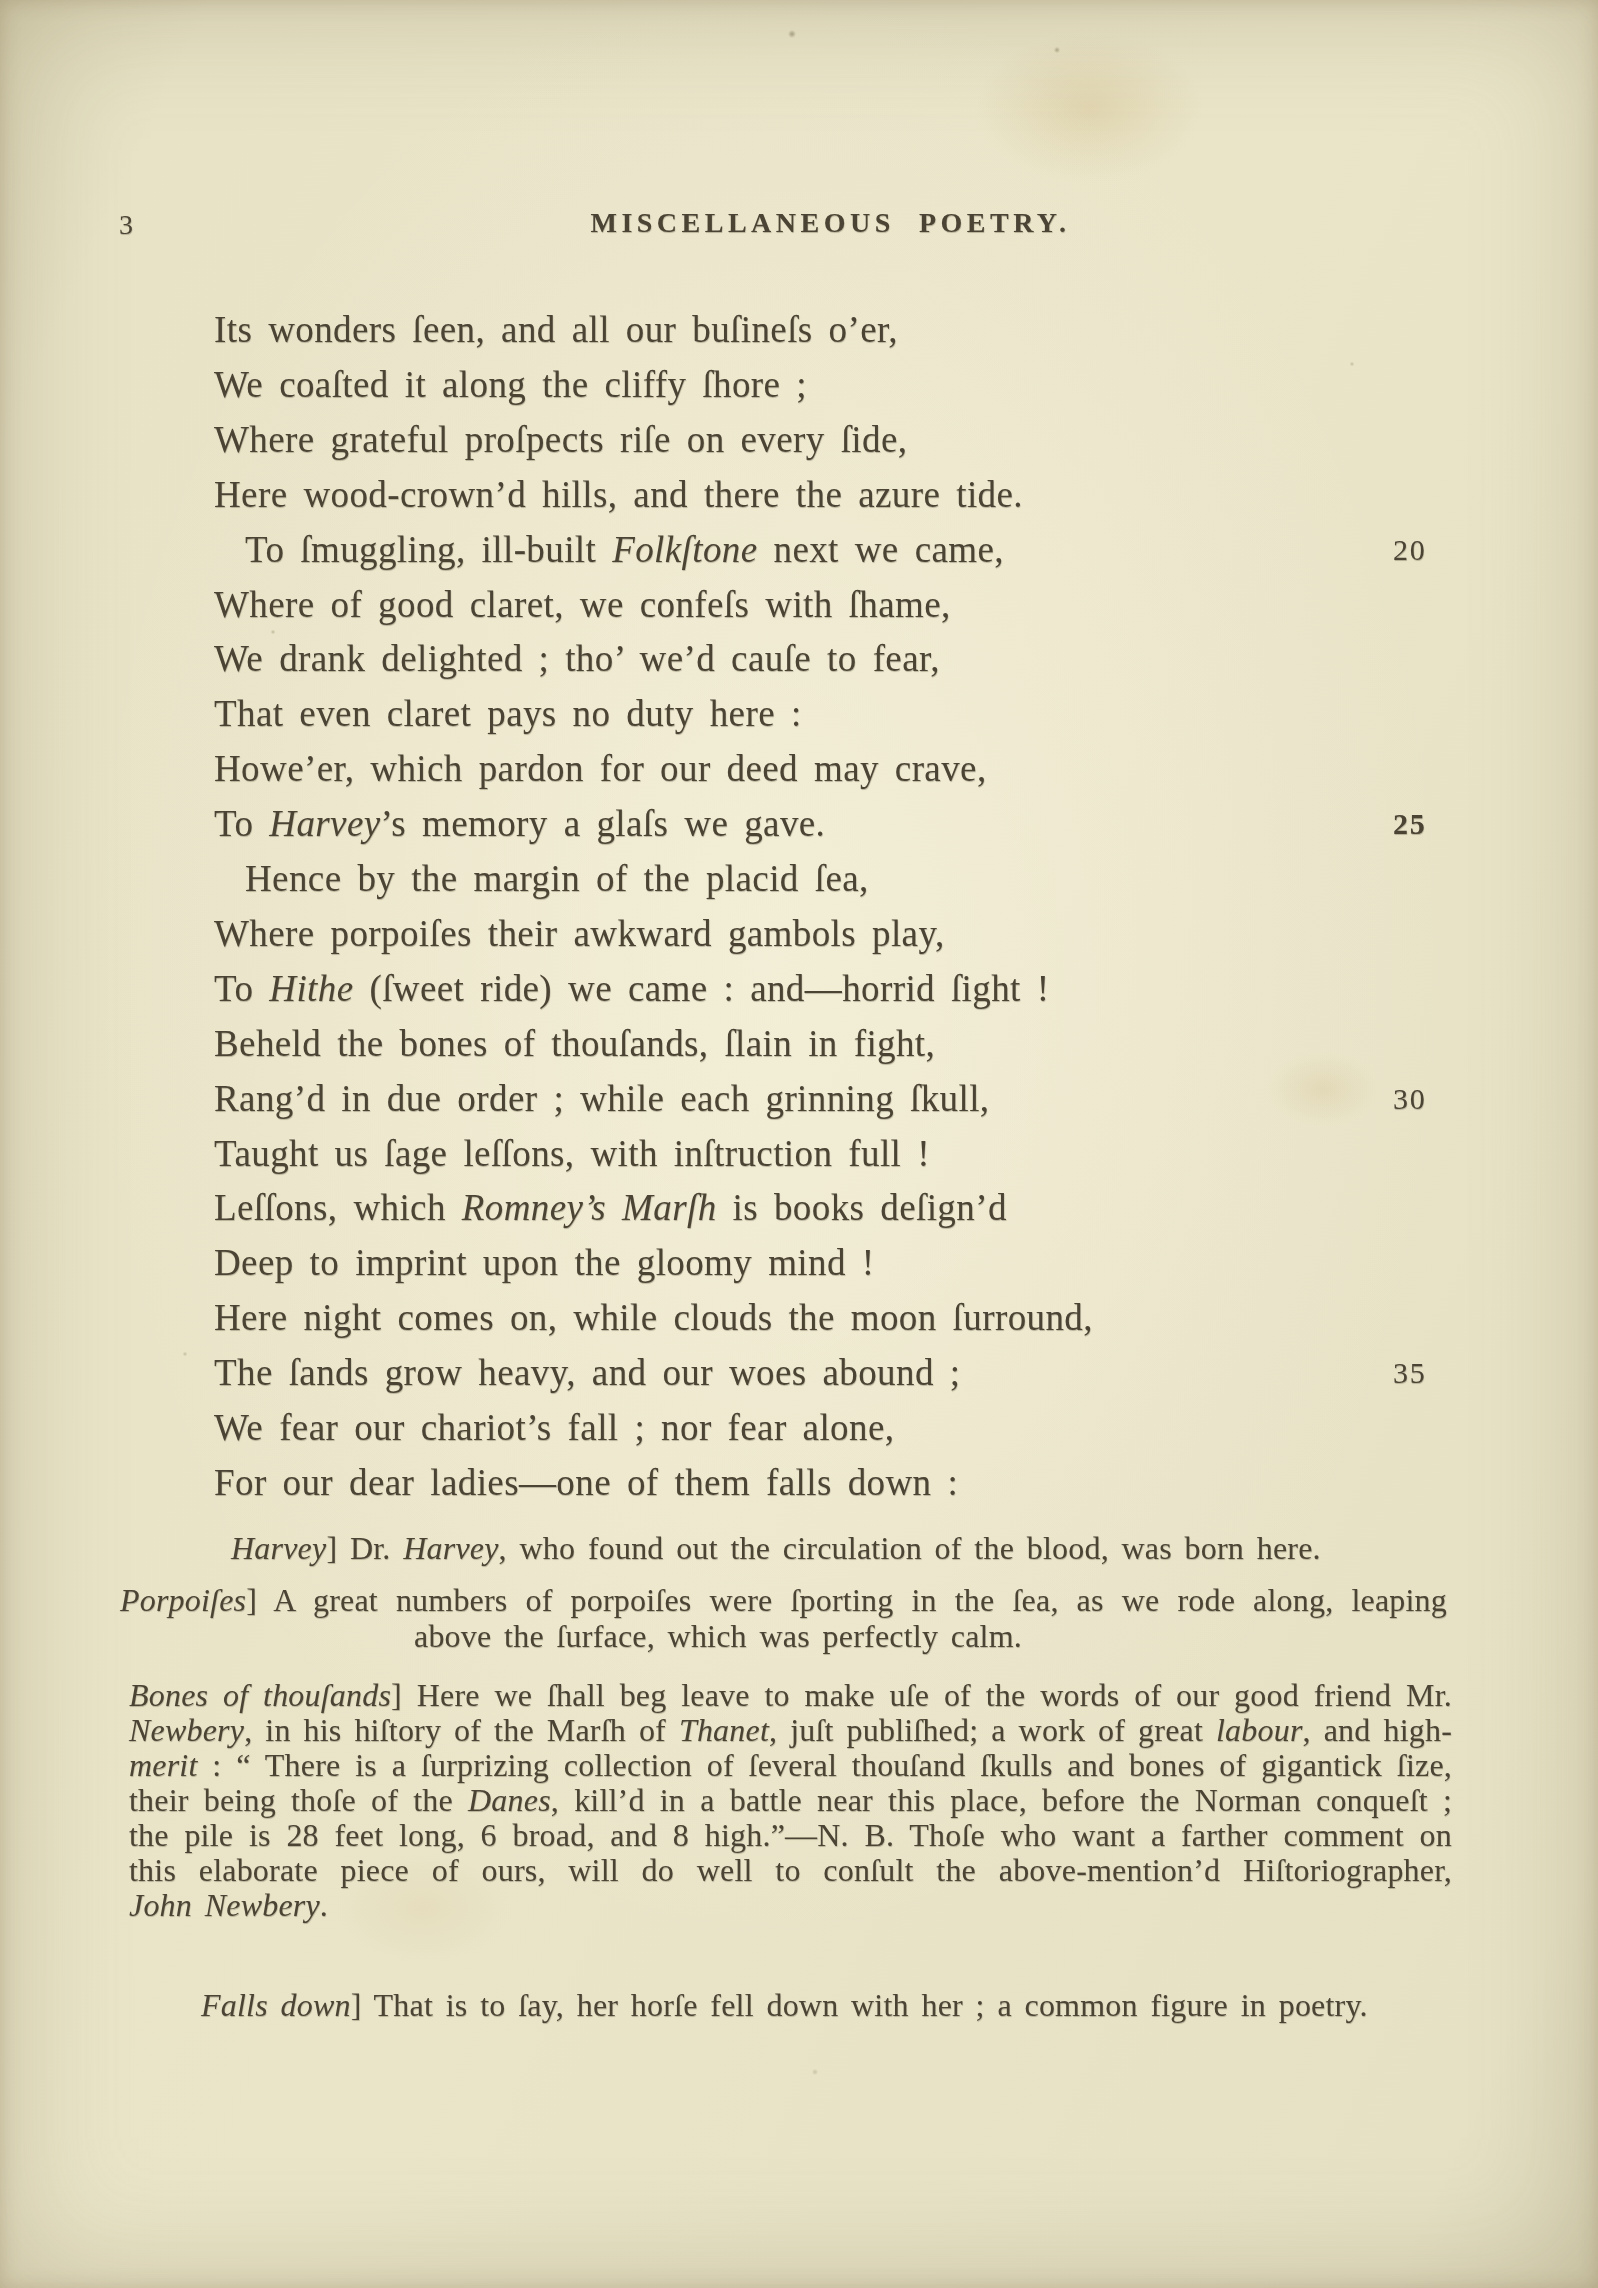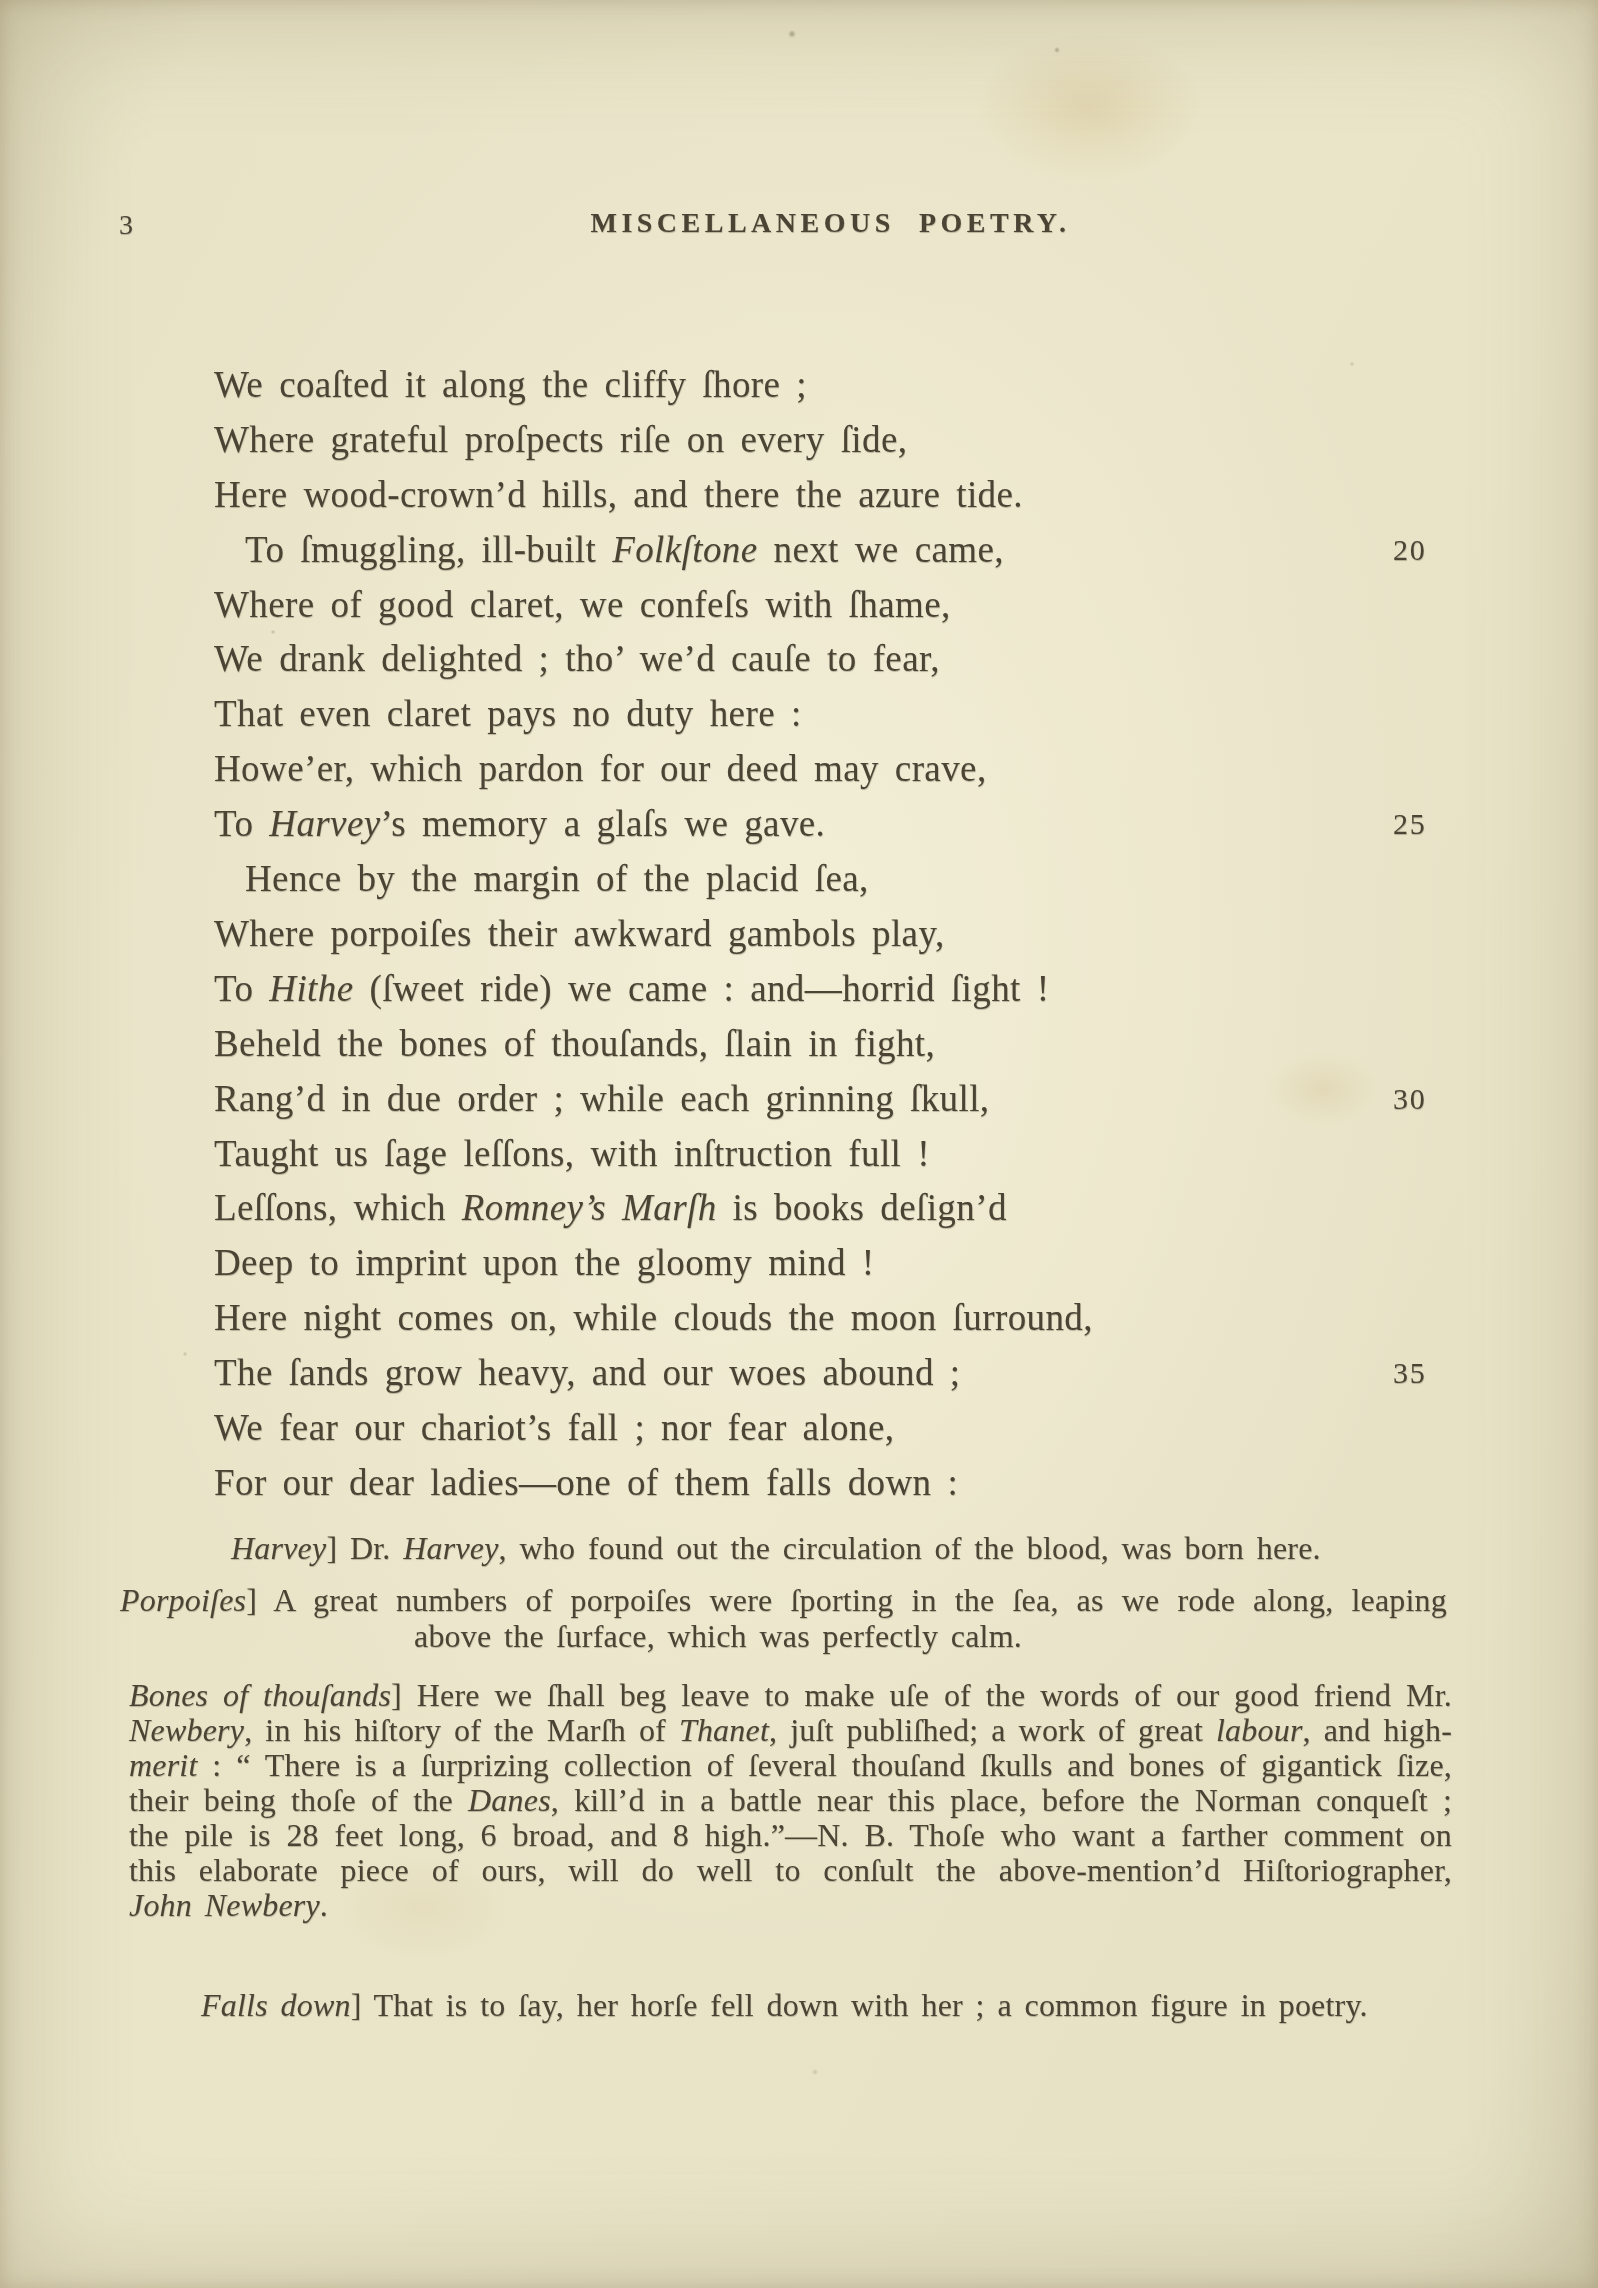--- a/index.html
+++ b/index.html
@@ -70,20 +70,21 @@
 </head>
 <body>
 
 <div class="page">
 
   <div class="page-number ink">3</div>
 
   <div class="running-title ink">MISCELLANEOUS POETRY.</div>
 
   <div class="poem">
+      <div class="poem-line ink" style="top: 0px;"><span>Its wonders ſeen, and all our buſineſs o’er,</span></div>
       <div class="poem-line ink" style="top: 55px;"><span>We coaſted it along the cliffy ſhore ;</span></div>
       <div class="poem-line ink" style="top: 110px;"><span>Where grateful proſpects riſe on every ſide,</span></div>
       <div class="poem-line ink" style="top: 165px;"><span>Here wood-crown’d hills, and there the azure tide.</span></div>
       <div class="poem-line ink indent" style="top: 220px;"><span>To ſmuggling, ill-built </span><span class="it">Folkſtone</span><span> next we came,</span></div>
       <div class="poem-line ink" style="top: 275px;"><span>Where of good claret, we confeſs with ſhame,</span></div>
       <div class="poem-line ink" style="top: 329px;"><span>We drank delighted ; tho’ we’d cauſe to fear,</span></div>
       <div class="poem-line ink" style="top: 384px;"><span>That even claret pays no duty here :</span></div>
       <div class="poem-line ink" style="top: 439px;"><span>Howe’er, which pardon for our deed may crave,</span></div>
       <div class="poem-line ink" style="top: 494px;"><span>To </span><span class="it">Harvey</span><span>’s memory a glaſs we gave.</span></div>
       <div class="poem-line ink indent" style="top: 549px;"><span>Hence by the margin of the placid ſea,</span></div>
@@ -95,21 +96,21 @@
       <div class="poem-line ink" style="top: 878px;"><span>Leſſons, which </span><span class="it">Romney’s Marſh</span><span> is books deſign’d</span></div>
       <div class="poem-line ink" style="top: 933px;"><span>Deep to imprint upon the gloomy mind !</span></div>
       <div class="poem-line ink" style="top: 988px;"><span>Here night comes on, while clouds the moon ſurround,</span></div>
       <div class="poem-line ink" style="top: 1043px;"><span>The ſands grow heavy, and our woes abound ;</span></div>
       <div class="poem-line ink" style="top: 1098px;"><span>We fear our chariot’s fall ; nor fear alone,</span></div>
       <div class="poem-line ink" style="top: 1153px;"><span>For our dear ladies—one of them falls down :</span></div>
     </div>
 
   <div class="margin-numbers">
       <div class="line-num ink" style="top: 220px;">20</div>
-      <div class="line-num ink" style="top: 494px;">25</div>
+      <div class="line-num ink" style="top: 494px; font-weight: bold;">25</div>
       <div class="line-num ink" style="top: 769px;">30</div>
       <div class="line-num ink" style="top: 1043px;">35</div>
     </div>
 
   <div class="footnotes">
     <div class="footnote fn-harvey">
         <div class="fn-line ink"><span class="it">Harvey</span><span>]  Dr. </span><span class="it">Harvey</span><span>,  who found out the circulation of the blood,  was born here.</span></div>
       </div>
     <div class="footnote fn-porpoises">
         <div class="fn-line ink"><span class="it">Porpoiſes</span><span>]  A great numbers of porpoiſes were ſporting in the ſea, as we rode along, leaping</span></div>

